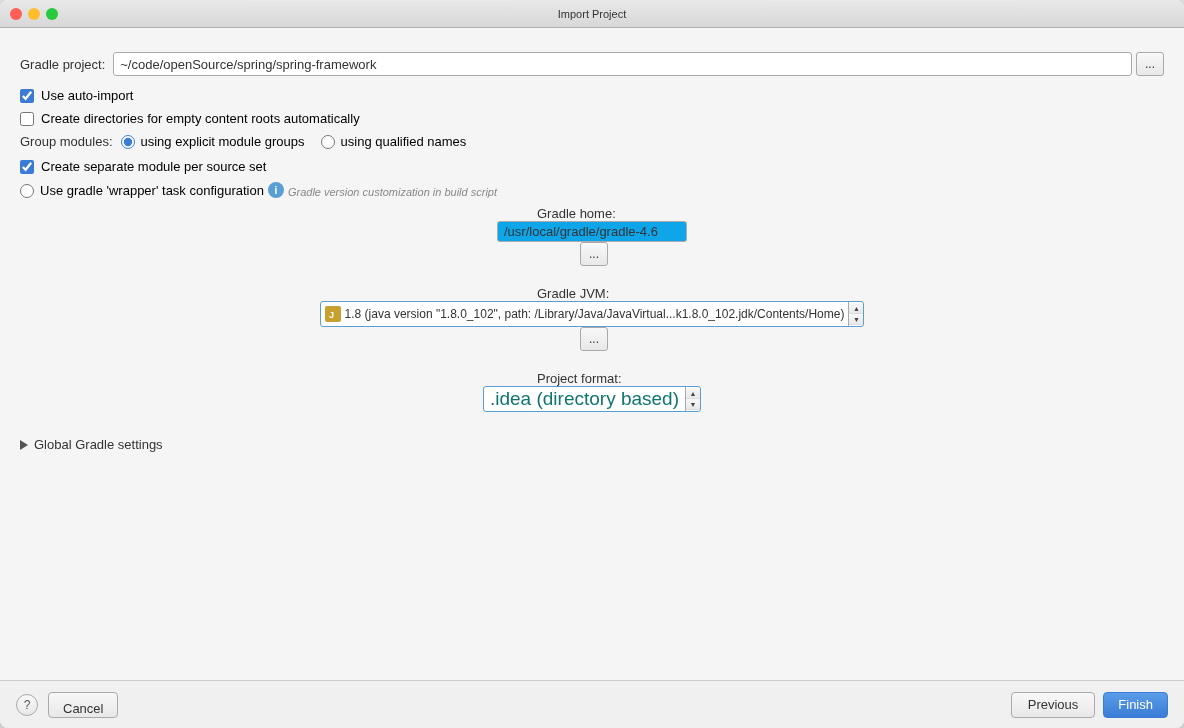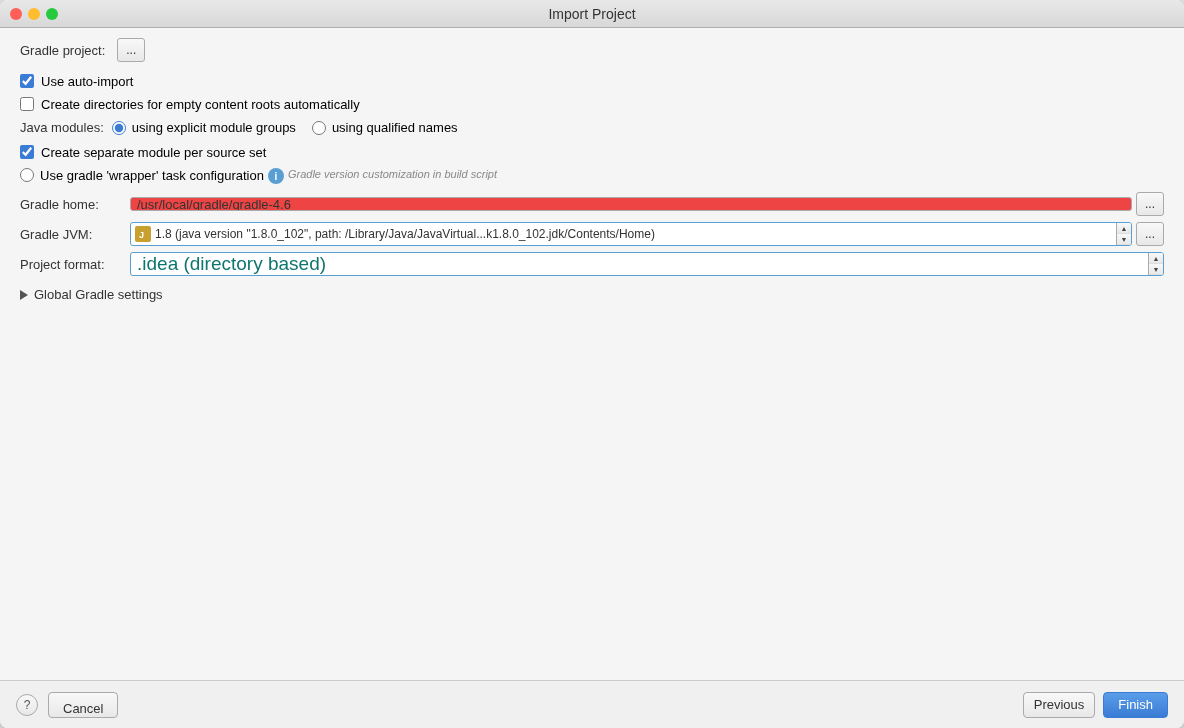--- a/index.html
+++ b/index.html
@@ -47,27 +47,27 @@
       width: 12px;
       height: 12px;
       border-radius: 50%;
       border: none;
       cursor: pointer;
     }
     .btn-close { background: #ff5f56; }
     .btn-min { background: #ffbd2e; }
     .btn-max { background: #27c93f; }
     .title-text {
-      font-size: 14px;
+      font-size: 11px;
       font-weight: 500;
       color: #333;
     }
     .content {
       flex: 1;
-      padding: 10px 20px;
+      padding: 24px 20px;
       display: flex;
       flex-direction: column;
       gap: 0;
       background: #f5f5f5;
       overflow: hidden;
     }
     .row {
       display: flex;
       align-items: center;
       margin-bottom: 10px;
@@ -97,21 +97,21 @@
       cursor: pointer;
       display: flex;
       align-items: center;
       justify-content: center;
       margin-left: 4px;
       font-size: 12px;
       color: #333;
     }
     .checkbox-row {
       display: flex;
-      align-items: flex-start;
+      align-items: flex-end;
       margin-bottom: 8px;
       padding-left: 0;
     }
     .checkbox-input {
       width: 14px;
       height: 14px;
       margin-right: 7px;
       accent-color: #3a7bd5;
       cursor: pointer;
     }
@@ -145,35 +145,36 @@
       align-items: center;
       margin-bottom: 10px;
       border: 2px solid #e04040;
       border-radius: 4px;
       padding: 3px 6px;
       width: fit-content;
     }
     .gradle-home-row {
       display: flex;
       align-items: center;
-      margin-bottom: 6px;
+      margin-bottom: 20px;
+      flex-direction: column;
     }
     .gradle-home-label {
       width: 110px;
       color: #333;
       flex-shrink: 0;
     }
     .path-input {
       flex: 1;
       height: 14px;
       border: 1px solid #aaa;
       border-radius: 3px;
       padding: 2px 6px;
       font-size: 13px;
-      background: #ef4444;
+      background: #0ea5e9;
       color: #333;
       outline: none;
     }
     .jvm-icon {
       width: 16px;
       height: 16px;
       background: #c8a030;
       border-radius: 2px;
       display: flex;
       align-items: center;
@@ -236,21 +237,21 @@
       padding: 8px 14px;
       border: 1px solid #aaa;
       border-radius: 4px;
       background: linear-gradient(to bottom, #f8f8f8, #e8e8e8);
       cursor: pointer;
       font-size: 13px;
       color: #333;
     }
     .prev-btn {
       height: 26px;
-      padding: 0 10px;
+      padding: 0 16px;
       border: 1px solid #aaa;
       border-radius: 4px;
       background: linear-gradient(to bottom, #f8f8f8, #e8e8e8);
       cursor: pointer;
       font-size: 13px;
       color: #333;
     }
     .finish-btn {
       height: 26px;
       padding: 0 14px;
@@ -366,35 +367,36 @@
       <button class="title-btn btn-min"></button>
       <button class="title-btn btn-max"></button>
     </div>
     <span class="title-text">Import Project</span>
   </div>
 
   <div class="content">
 
     <div class="row" style="margin-bottom:12px;">
       <span class="label">Gradle project:</span>
+      <input type="text" class="text-input" value="~/code/openSource/spring/spring-framework" style="">
       <button class="browse-btn">...</button>
     </div>
 
     <div class="checkbox-row">
       <input type="checkbox" class="checkbox-input" checked="" style="">
       <span>Use auto-import</span>
     </div>
 
     <div class="checkbox-row">
       <input type="checkbox" class="checkbox-input" style="">
       <span>Create directories for empty content roots automatically</span>
     </div>
 
     <div class="group-modules-row">
-      <span class="group-modules-label">Java modules:</span>
+      <span class="group-modules-label">Group modules:</span>
       <div class="radio-group">
         <div class="radio-option">
           <input type="radio" class="radio-input" name="group_modules" checked="" style="">
           <span>using explicit module groups</span>
         </div>
         <div class="radio-option">
           <input type="radio" class="radio-input" name="group_modules" style="">
           <span>using qualified names</span>
         </div>
       </div>

